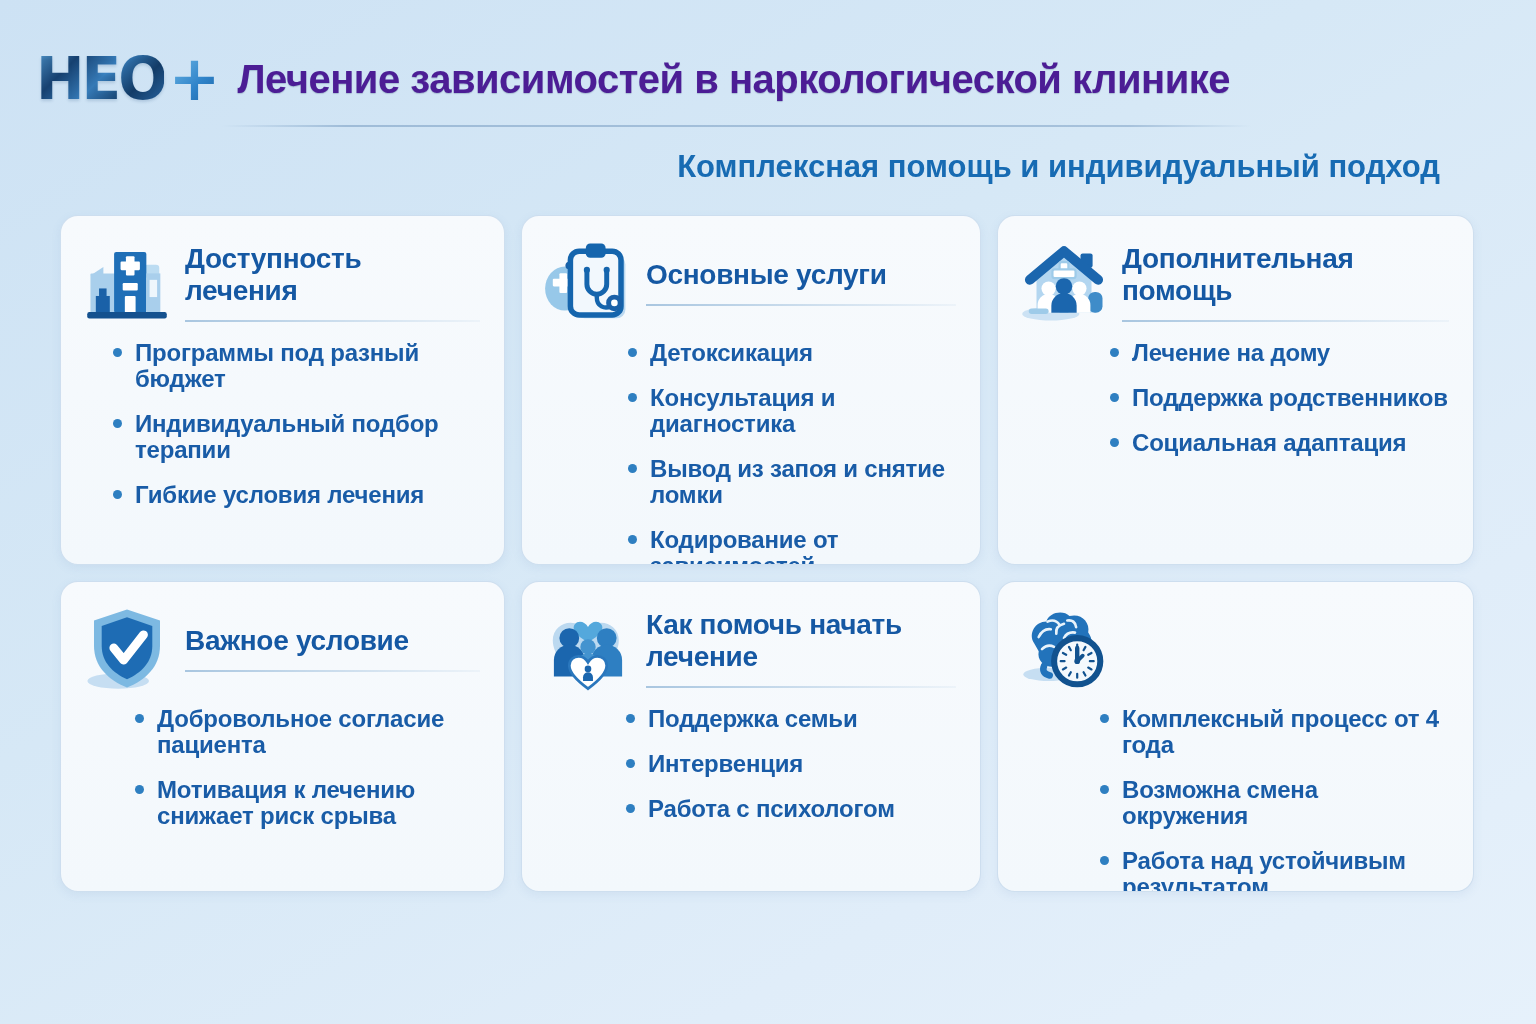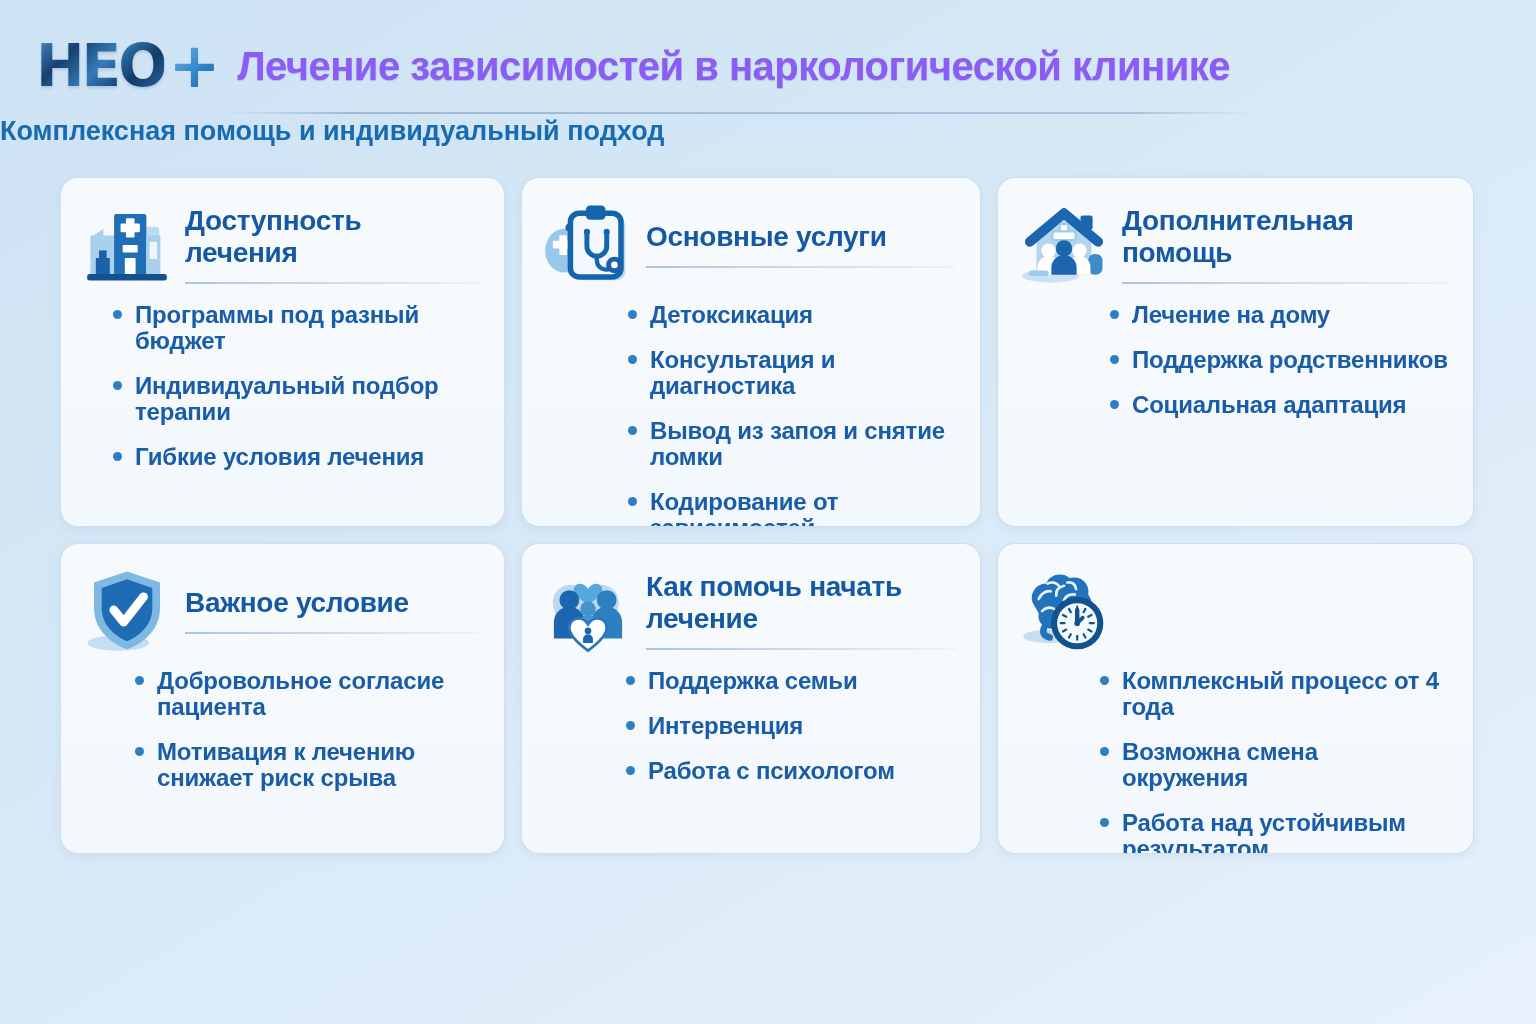--- a/index.html
+++ b/index.html
@@ -2,42 +2,42 @@
 <html lang="ru"><head>
 <meta charset="utf-8">
 <style>
   * { box-sizing: border-box; margin: 0; padding: 0; }
   html,body { width:1536px; height:1024px; overflow:hidden; }
   body {
     font-family: "Liberation Sans", "DejaVu Sans", sans-serif;
     background: linear-gradient(150deg, #cde2f4 0%, #d6e8f6 40%, #e0edf9 75%, #e6f1fb 100%);
     position: relative;
   }
-  .page { width:1440px; height:1024px; padding-top:34px; }
+  .page { width:1440px; height:1024px; padding-top:47px; }
 
   
   .header-row { display:flex; align-items:center; gap:20px; padding-left:36px; height:64px; }
   .logo { font-family:"DejaVu Sans", sans-serif; font-weight:800; font-size:58px; line-height:1;
           letter-spacing:-3px; display:flex; align-items:center; }
   .logo .part-main {
     background: linear-gradient(135deg,#58a0d6 0%,#16406f 26%,#3c85c4 50%,#123a64 74%,#2e6fae 100%);
     -webkit-background-clip:text; background-clip:text; color:transparent;
     text-shadow: 0 2px 3px rgba(30,70,120,0.18);
   }
   .logo .part-plus {
     background: linear-gradient(135deg,#7cc3ec 0%,#2f83c9 60%,#1a5f9e 100%);
     -webkit-background-clip:text; background-clip:text; color:transparent;
     margin-left:4px; font-size:62px;
   }
-  h1.page-title { font-size:40px; font-weight:700; color:#8b5cf6; letter-spacing:-0.5px;
+  h1.page-title { font-size:40px; font-weight:700; color:#4c1d95; letter-spacing:-0.5px;
                   text-shadow:0 1px 1px rgba(20,50,90,0.22); }
   .header-divider { margin:14px 0 0 222px; width:1030px; height:2px;
     background: linear-gradient(to right, rgba(154,184,214,0), #9fbcd8 12%, #a6c1db 88%, rgba(154,184,214,0));
   }
-  .subtitle { margin-top:2px; text-align:left; font-size:27px; font-weight:700; color:#176bb3; }
+  .subtitle { margin-top:22px; text-align:right; font-size:31px; font-weight:700; color:#176bb3; }
 
   
   .grid { margin:30px 60px 0 60px; display:grid;
           grid-template-columns:445px 460px 477px; grid-template-rows:350px 311px;
           column-gap:17px; row-gap:20px;gap:16px; }
   .card { background: linear-gradient(180deg,#f7fafd 0%, #f3f8fc 100%);
           border:1px solid rgba(173,201,227,0.55); border-radius:18px;
           box-shadow:0 3px 10px rgba(95,140,185,0.10);
           padding:20px 24px 18px 22px; overflow:hidden; }
   .card-head { display:flex; align-items:center; gap:14px; }

